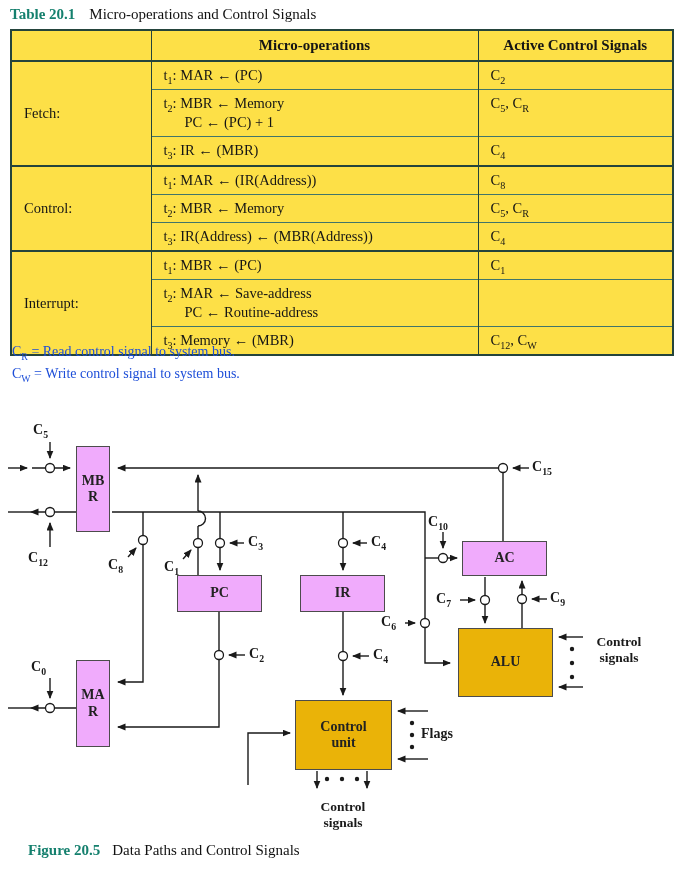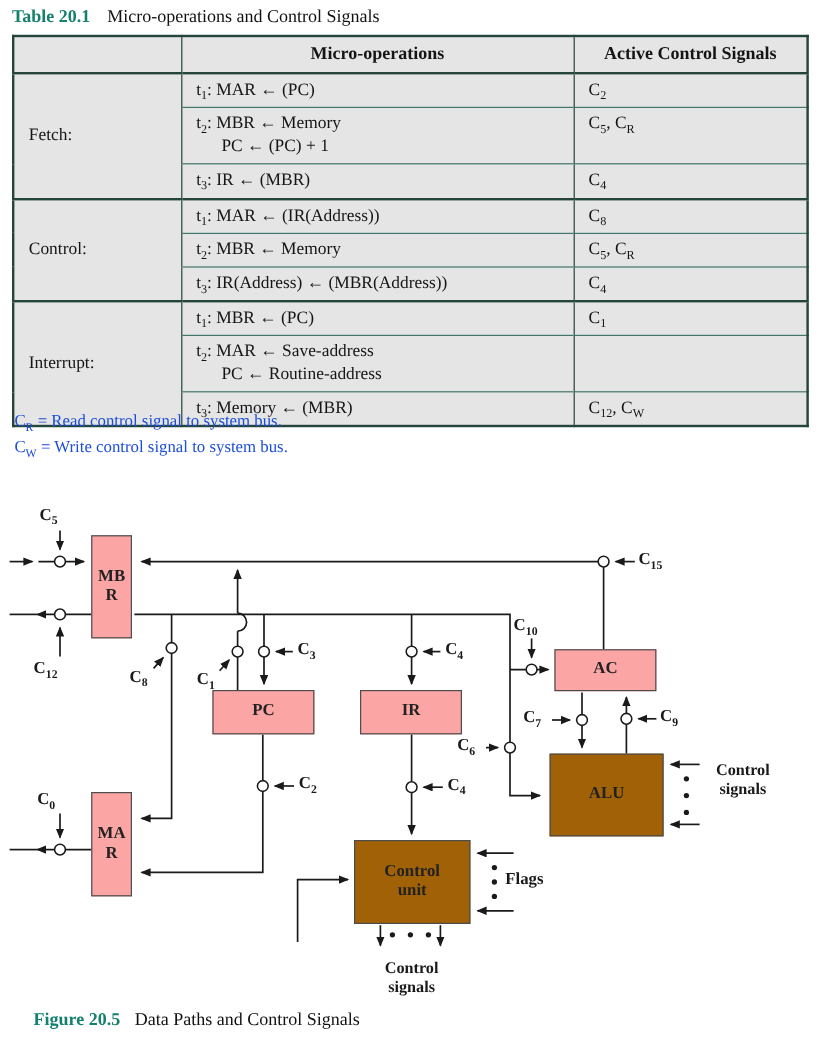--- a/index.html
+++ b/index.html
@@ -5,21 +5,21 @@
   * { box-sizing: border-box; margin: 0; padding: 0; }
   body { background: #ffffff; font-family: "Liberation Serif", "DejaVu Serif", serif; }
   #page { position: relative; width: 684px; height: 875px; background: #ffffff; overflow: hidden; }
 
   
   .tbl-title { position: absolute; left: 10px; top: 6px; font-size: 15px; white-space: nowrap; }
   .teal { color: #15806e; font-weight: bold; }
   .tbl-title .t-text { color: #111; margin-left: 14px; }
 
   table.ops { position: absolute; left: 10px; top: 29px; width: 662px;
-    border-collapse: collapse; background: #e5e5e5; table-layout: fixed;
+    border-collapse: collapse; background: #fde047; table-layout: fixed;
     font-size: 14.5px; color: #151515; border: 2.5px solid #24443c; }
   table.ops col.c1 { width: 140px; }
   table.ops col.c2 { width: 327px; }
   table.ops col.c3 { width: 195px; }
   table.ops th { font-weight: bold; font-size: 15px; text-align: center;
     padding: 6px 4px; border-bottom: 2.5px solid #24443c; }
   table.ops td { vertical-align: top; padding: 4px 6px 4px 12px; line-height: 1.32; }
   table.ops td.rowlabel { vertical-align: middle; padding-left: 12px; }
   table.ops .vsep { border-left: 1.4px solid #24443c; }
   table.ops tr.group-start td { border-top: 2.2px solid #24443c; }
@@ -30,22 +30,22 @@
   .footnote { position: absolute; left: 12px; font-size: 14px; color: #1d4ed8; }
   #fn1 { top: 344px; }
   #fn2 { top: 366px; }
 
   
   #diagram { position: absolute; left: 0; top: 418px; width: 684px; height: 457px; }
   #diagram svg { position: absolute; left: 0; top: 0; }
   .blk { position: absolute; display: flex; align-items: center; justify-content: center;
     font-weight: bold; font-size: 14px; color: #222; text-align: center;
     border: 1.5px solid #4c4c4c; line-height: 1.15; }
-  .blk.green { background: #fca5a5; }
-  .blk.gray  { background: #a16207; }
+  .blk.green { background: #f0abfc; }
+  .blk.gray  { background: #eab308; }
   .vblk { width: 15px; word-break: break-all; }
   .dlabel { position: absolute; font-weight: bold; font-size: 14px; color: #1a1a1a; white-space: nowrap; }
   .dlabel.wrap { white-space: normal; text-align: center; line-height: 1.15; font-size: 13.5px; }
   .caption { position: absolute; left: 28px; top: 424px; font-size: 15px; white-space: nowrap; }
   .caption .c-text { color: #111; margin-left: 12px; }
 </style>
 </head>
 <body>
 
 <div id="page">

